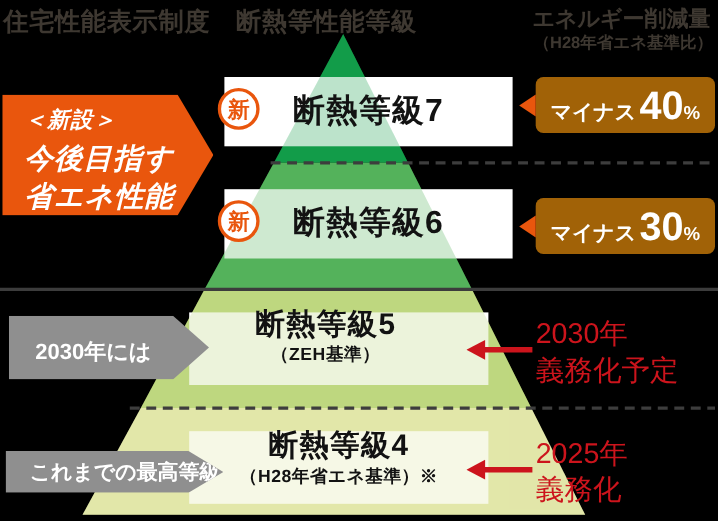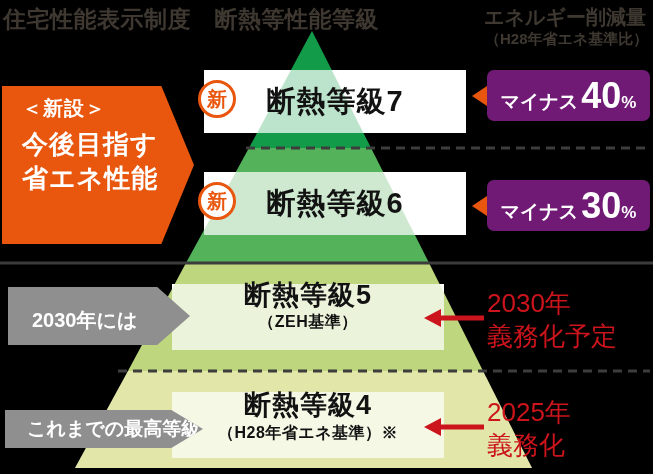--- a/index.html
+++ b/index.html
@@ -20,35 +20,35 @@
   .bt-main{font-size:29px;letter-spacing:1px;line-height:1.1;}
   .bt-main.sm{font-size:27px;}
   .bt-sub{font-size:16px;margin-top:2px;letter-spacing:.5px;}
 
   
   .badge{position:absolute;width:38px;height:38px;box-sizing:border-box;border:3px solid #e9560d;
          border-radius:50%;background:#fff;color:#e9560d;font-weight:bold;font-size:20px;
          display:flex;align-items:center;justify-content:center;}
 
   
-  .orange-label{left:2px;top:86px;width:192px;height:158px;background:#e9560d;color:#fff;font-weight:bold;
+  .orange-label{left:2px;top:86px;width:192px;height:110px;background:#e9560d;color:#fff;font-weight:bold;
                 clip-path:polygon(0 0,83% 0,100% 50%,83% 100%,0 100%);
-                padding:9px 0 0 20px;box-sizing:border-box;}
+                padding:9px 0 0 20px;box-sizing:border-box;font-style:italic;}
   .ol-1{font-size:20px;margin-bottom:5px;letter-spacing:1px;}
   .ol-2{font-size:26px;line-height:34px;letter-spacing:1px;}
 
   
   .gray-label{background:#8f8f8f;color:#fff;font-weight:bold;box-sizing:border-box;}
   .gray-1{left:8px;top:287px;width:182px;height:58px;padding:20px 0 0 24px;font-size:20px;line-height:26px;
           clip-path:polygon(0 0,82% 0,100% 50%,82% 100%,0 100%);}
   .gray-2{left:5px;top:410px;width:198px;height:38px;display:flex;align-items:center;padding-left:22px;font-size:19px;
           clip-path:polygon(0 0,84% 0,100% 50%,84% 100%,0 100%);}
 
   
-  .bubble{position:absolute;left:487px;width:163px;height:51px;background:#701a75;border-radius:7px;
+  .bubble{position:absolute;left:487px;width:163px;height:51px;background:#a16207;border-radius:7px;
           color:#fff;font-weight:bold;text-align:center;line-height:51px;white-space:nowrap;}
   .bubble .tail{position:absolute;left:-15px;top:50%;transform:translateY(-50%);width:0;height:0;
           border-top:10px solid transparent;border-bottom:10px solid transparent;border-right:15px solid #e9560d;}
   .b-pre{font-size:19px;vertical-align:baseline;}
   .b-val{font-size:36px;vertical-align:baseline;padding-left:3px;}
   .b-unit{font-size:17px;vertical-align:baseline;}
 
   
   .red-text{position:absolute;left:487px;color:#cc141c;font-weight:normal;font-size:26px;line-height:33px;white-space:nowrap;}
   .red-arrow{position:absolute;}
@@ -82,21 +82,21 @@
     <line x1="0" y1="263" x2="653" y2="263" stroke="#3c3c3c" stroke-width="3"></line>
     <line x1="118" y1="371" x2="650" y2="371" stroke="#3d3d3d" stroke-width="3" stroke-dasharray="9 6"></line>
   </svg>
 
   <div class="box-text" style="left:204px;top:70px;width:262px;height:63px;">
     <div class="bt-main">断熱等級7</div>
   </div>
   <div class="box-text" style="left:204px;top:172px;width:262px;height:63px;">
     <div class="bt-main">断熱等級6</div>
   </div>
-  <div class="box-text" style="left:172px;top:284px;width:272px;height:46px;">
+  <div class="box-text" style="left:160px;top:284px;width:272px;height:46px;">
     <div class="bt-main sm">断熱等級5</div>
     <div class="bt-sub">（ZEH基準）</div>
   </div>
   <div class="box-text" style="left:172px;top:392px;width:272px;height:51px;">
     <div class="bt-main sm">断熱等級4</div>
     <div class="bt-sub">（H28年省エネ基準）※</div>
   </div>
 
   <div class="badge" style="left:198px;top:80px;">
     <span>新</span>

